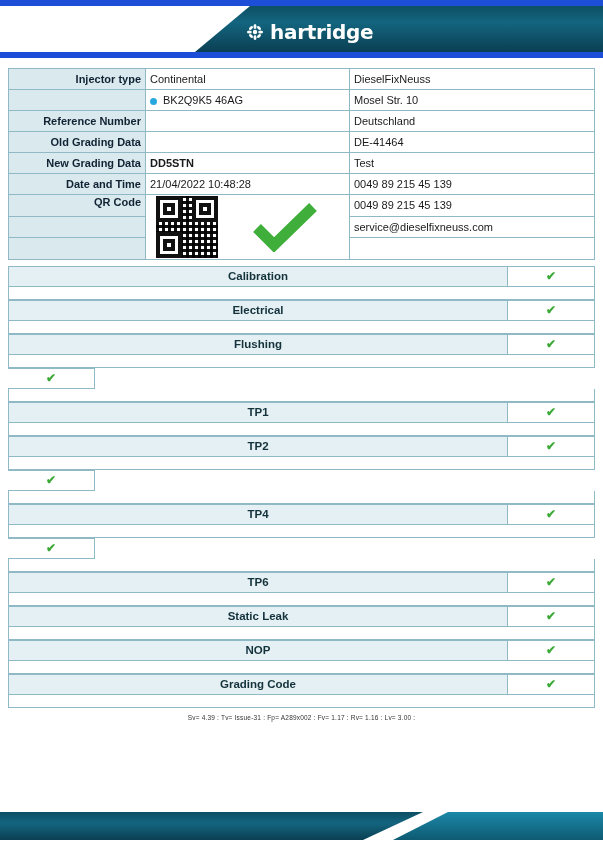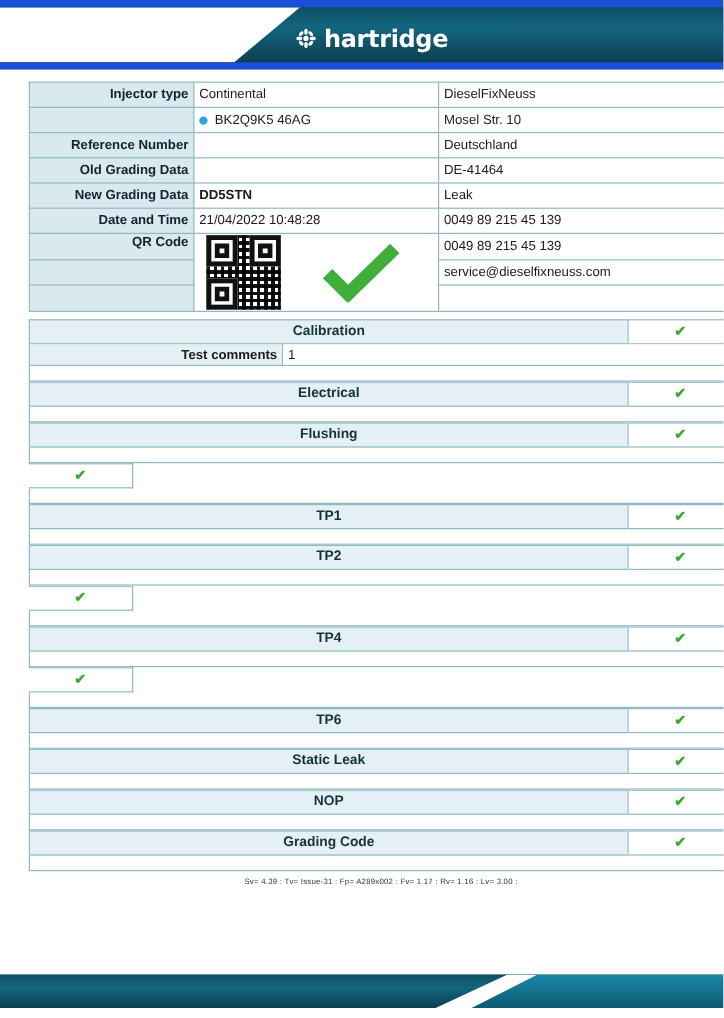--- a/index.html
+++ b/index.html
@@ -51,21 +51,21 @@
     font-weight: bold;
     letter-spacing: -0.3px;
     color: #ffffff;
     font-family: "DejaVu Sans", sans-serif;
   }
 
   
   .page {
     position: relative;
     width: 603px;
-    padding: 0 24px;
+    padding: 0 8px;
     box-sizing: border-box;
   }
 
   
   table.info {
     width: 587px;
     border-collapse: collapse;
     margin-top: 10px;
     table-layout: fixed;
   }
@@ -300,21 +300,21 @@
         <td class="cust">Deutschland</td>
       </tr>
       <tr>
         <td class="lbl">Old Grading Data</td>
         <td class="val"></td>
         <td class="cust">DE-41464</td>
       </tr>
       <tr>
         <td class="lbl">New Grading Data</td>
         <td class="val newgrade">DD5STN</td>
-        <td class="cust">Leak</td>
+        <td class="cust">Test</td>
       </tr>
       <tr>
         <td class="lbl">Date and Time</td>
         <td class="val">21/04/2022 10:48:28</td>
         <td class="cust">0049 89 215 45 139</td>
       </tr>
       <tr>
         <td class="lbl" style="vertical-align:top;">QR Code</td>
         <td class="qr-cell" rowspan="3">
           <div class="qr-wrap">
@@ -340,24 +340,20 @@
       </tr>
     </tbody>
   </table>
 
   <div class="sections">
 
     <div class="sec-row">
       <div class="sec-title">Calibration</div>
       <div class="sec-status">✔</div>
     </div>
-    <div class="comment-row">
-      <div class="comment-lbl">Test comments</div>
-      <div class="comment-val">1</div>
-    </div>
     <div class="gap-row"></div>
 
     <div class="sec-row">
       <div class="sec-title">Electrical</div>
       <div class="sec-status">✔</div>
     </div>
     <div class="gap-row"></div>
 
     <div class="sec-row">
       <div class="sec-title">Flushing</div>

